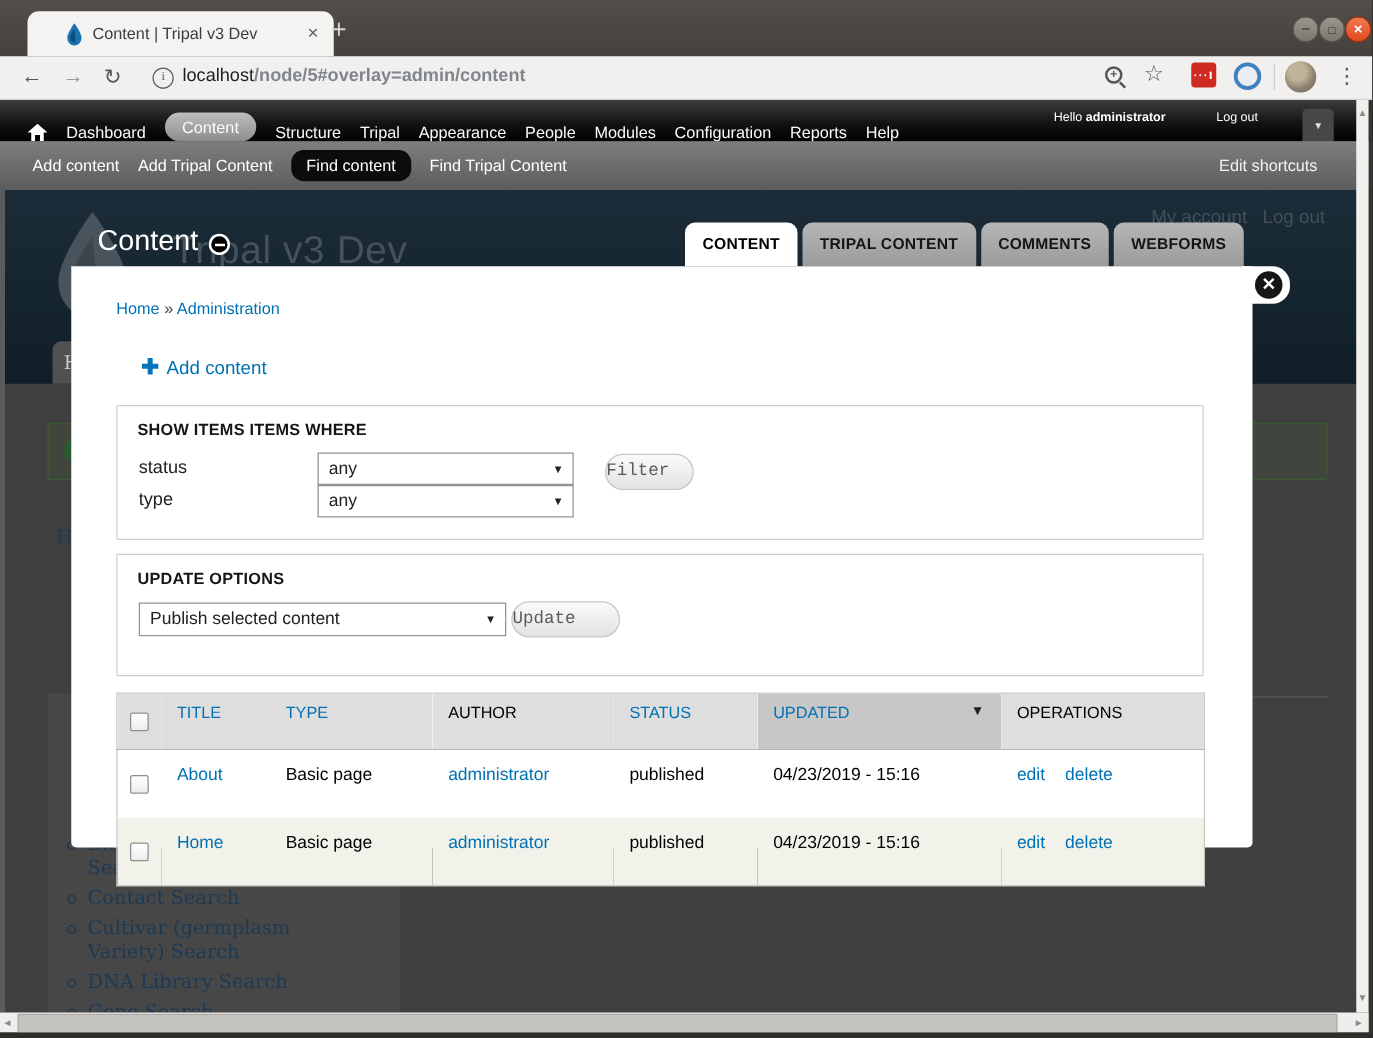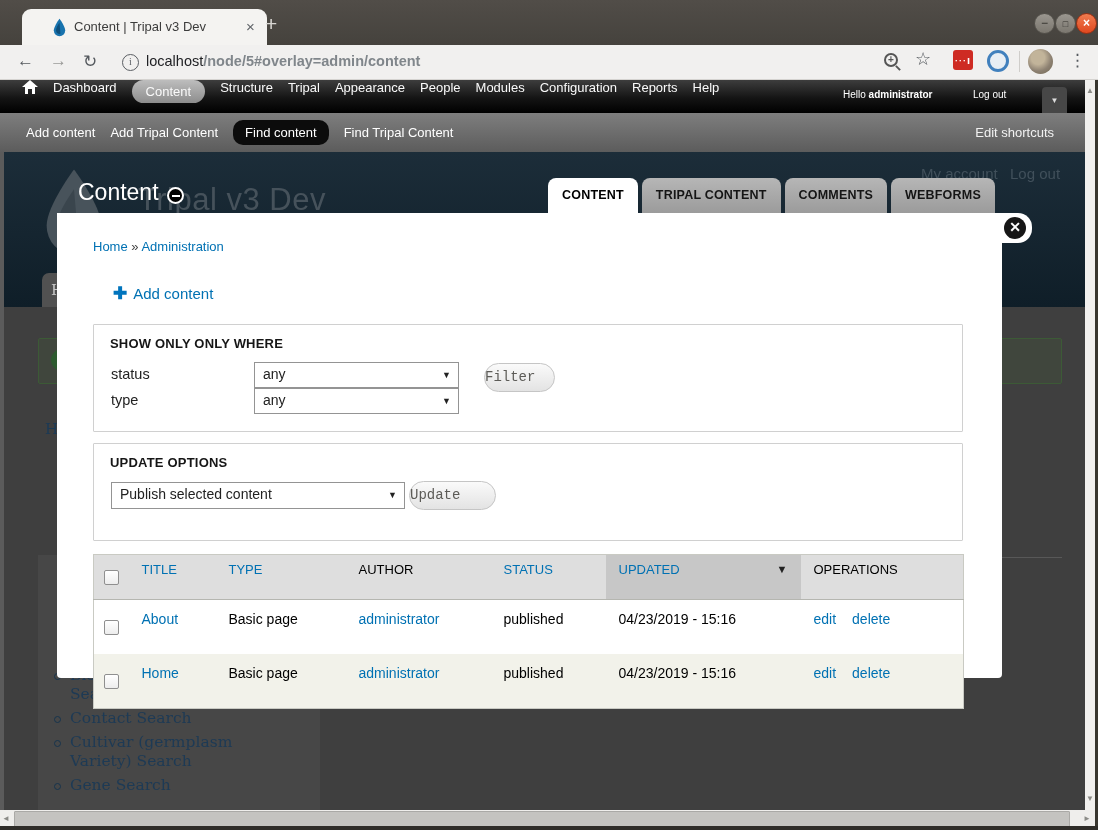--- a/index.html
+++ b/index.html
@@ -30,21 +30,21 @@
   .ext-red{width:20px;height:20px;background:#ce2b23;border-radius:3px;top:5px;color:#fff;
            font-size:9px;letter-spacing:1px;text-align:center;line-height:20px;font-weight:bold;}
   .ext-blue{width:16px;height:16px;border:3px solid #4180bd;border-radius:50%;background:#e8eef4;top:5px;}
   .divider{width:1px;height:21px;background:#cfcdca;top:6px;}
   .avatar{width:25px;height:25px;border-radius:50%;top:4px;
           background:radial-gradient(circle at 40% 35%,#c2b49a 0 30%,#8d8172 60%,#6f654f);}
   .dots3{font-size:17px;color:#55595e;top:5px;}
 
   
   .admintb{left:0;top:80px;width:1098px;height:33px;background:linear-gradient(#3d3d3d,#141414 55%,#000);}
-  .tb-items{left:22px;top:0;height:33px;display:flex;align-items:flex-start;gap:15px;}
+  .tb-items{left:22px;top:0;height:33px;display:flex;align-items:flex-end;gap:15px;}
   .tb-item{color:#fafafa;font-size:13px;white-space:nowrap;}
   .tb-item.active{background:linear-gradient(#bdbdbd,#8d8d8d);border-radius:20px;padding:4px 14px;}
   .tb-hello{font-size:10px;color:#fff;}
   .tb-toggle{left:1042px;top:87px;width:25px;height:29px;background:#474747;border-radius:4px 4px 3px 3px;
              color:#ddd;font-size:8px;text-align:center;line-height:28px;}
   
   .shortbar{left:0;top:113px;width:1098px;height:39px;background:linear-gradient(#7e7e7e,#5c5c5c);}
   .sb-items{left:26px;top:0;height:39px;display:flex;align-items:center;gap:15px;}
   .sb-item{color:#fff;font-size:13px;white-space:nowrap;}
   .sb-item.active{background:#0c0c0c;border-radius:10px;padding:5px 12px;}
@@ -203,20 +203,21 @@
     <div class="abs greenbox">
       <div class="abs greenball">✓</div>
     </div>
     <span class="abs bg-crumb">Home</span>
     <div class="abs bg-hr"></div>
     <div class="abs sidebarblock"></div>
     <ul class="abs sidelist">
       <li>Biological Sample Search</li>
       <li>Contact Search</li>
       <li>Cultivar (germplasm Variety) Search</li>
+      <li>DNA Library Search</li>
       <li>Gene Search</li>
 
     </ul>
   </div>
 
   <span class="abs ov-title">Content</span>
   <span class="abs ov-collapse"></span>
   <div class="abs ov-tabs">
     <div class="ov-tab active">CONTENT</div>
     <div class="ov-tab">TRIPAL CONTENT</div>
@@ -228,21 +229,21 @@
     <div class="abs crumb">
       <a class="lnk">Home</a>
       <span>»</span>
       <a class="lnk">Administration</a>
     </div>
     <div class="abs addwrap">
       <span class="addplus">✚</span><a class="lnk">Add content</a>
     </div>
 
     <div class="abs fieldset" style="left:36px;top:111px;width:868px;height:106px">
-      <span class="abs legend">SHOW ONLY ONLY WHERE</span>
+      <span class="abs legend">SHOW ITEMS ITEMS WHERE</span>
       <span class="abs flabel" style="left:17px;top:41px">status</span>
       <div class="abs select" style="left:160px;top:37px;width:195px;height:24px">
         <span>any</span>
         <span class="arr">▼</span>
       </div>
       <span class="abs flabel" style="left:17px;top:67px">type</span>
       <div class="abs select" style="left:160px;top:63px;width:195px;height:24px">
         <span>any</span>
         <span class="arr">▼</span>
       </div>

